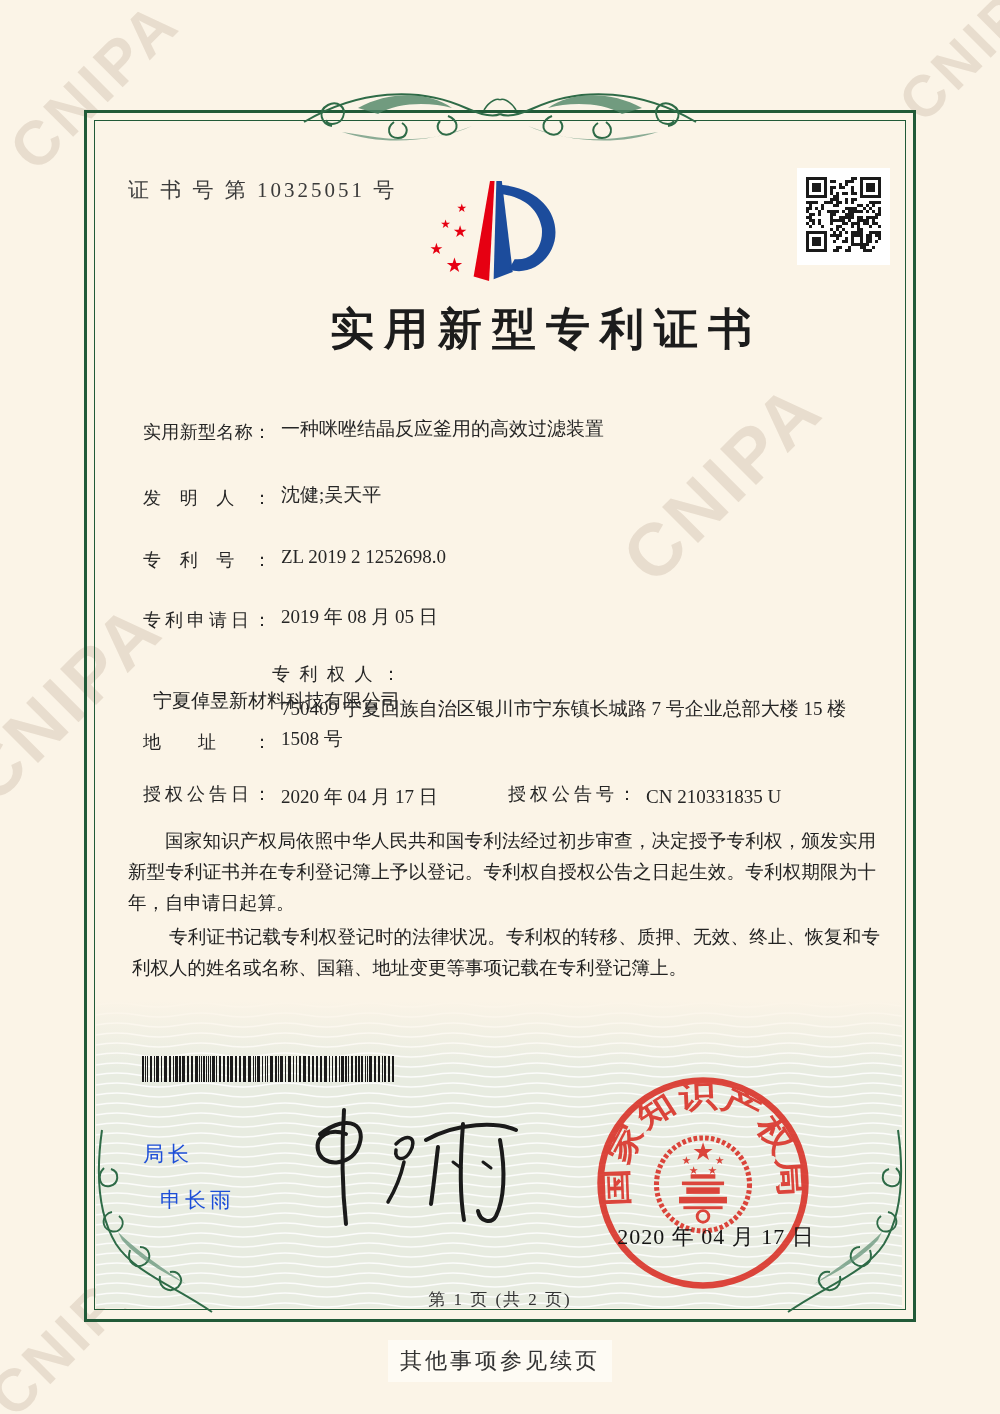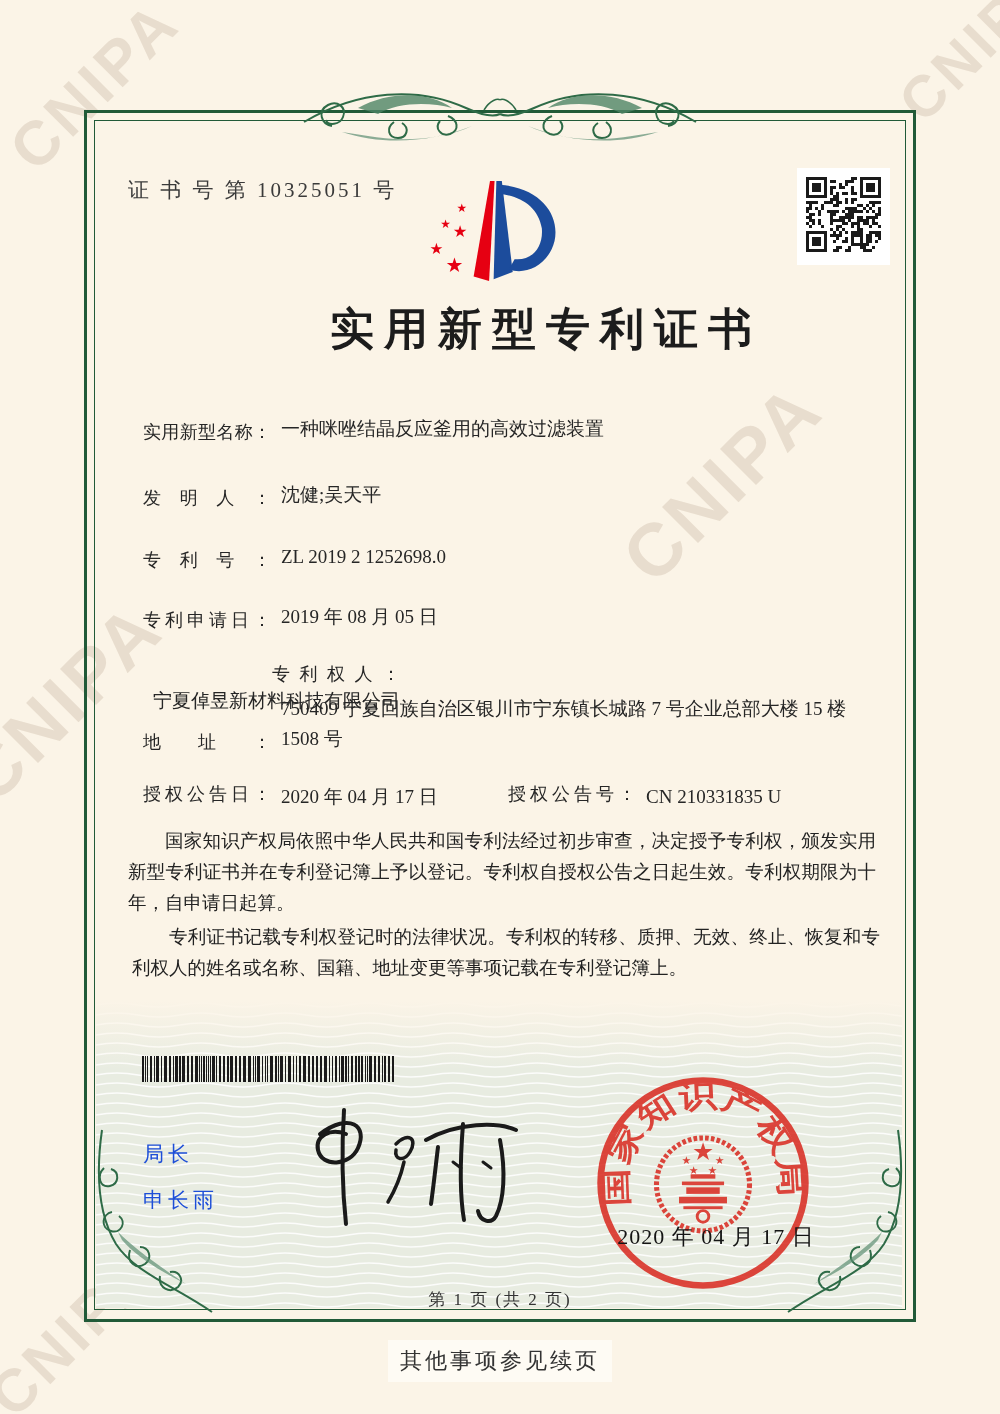--- a/index.html
+++ b/index.html
@@ -549,21 +549,21 @@
       <rect x="227" y="0" width="3" height="26" fill="#1a1a1a"></rect>
       <rect x="232" y="0" width="2" height="26" fill="#1a1a1a"></rect>
       <rect x="236" y="0" width="2" height="26" fill="#1a1a1a"></rect>
       <rect x="240" y="0" width="1" height="26" fill="#1a1a1a"></rect>
       <rect x="242" y="0" width="2" height="26" fill="#1a1a1a"></rect>
       <rect x="246" y="0" width="2" height="26" fill="#1a1a1a"></rect>
       <rect x="250" y="0" width="2" height="26" fill="#1a1a1a"></rect>
     </svg>
 
   <div class="signer" style="top:1140px;">局长</div>
-  <div class="signer" style="top:1186px;">申长雨</div>
+  <div class="signer" style="top:1186px;margin-left:17px;">申长雨</div>
 
   <svg class="signature" width="270" height="145" viewBox="0 0 270 145">
     <g stroke="#1a1a1a" stroke-width="4" fill="none" stroke-linecap="round">
       <path d="M86,18 C84,50 84,95 88,132"></path>
       <path d="M62,42 C92,20 110,34 100,56 C92,74 64,76 60,58 C57,44 72,36 88,42"></path>
       <path d="M138,52 C150,40 160,46 152,60 C146,70 136,68 138,58" stroke-width="3.5"></path>
       <path d="M146,70 C142,88 136,100 130,110" stroke-width="3.5"></path>
       <path d="M168,48 C200,30 240,30 258,38"></path>
       <path d="M205,32 C202,70 202,105 206,128"></path>
       <path d="M180,55 C177,80 175,98 173,112"></path>

